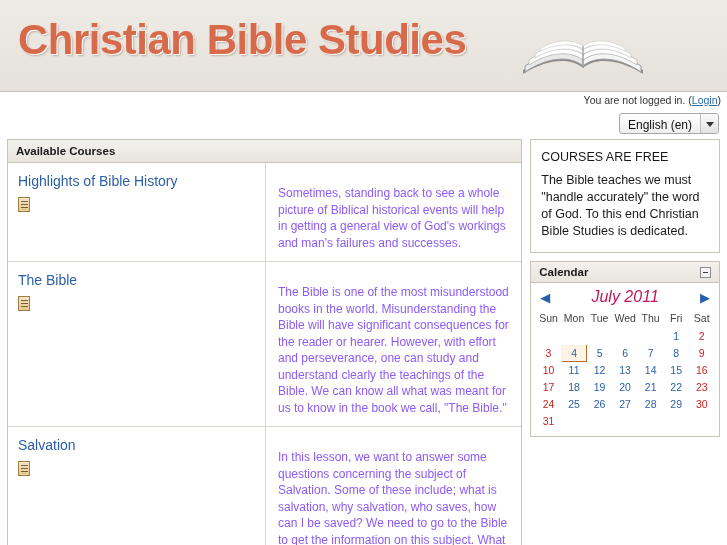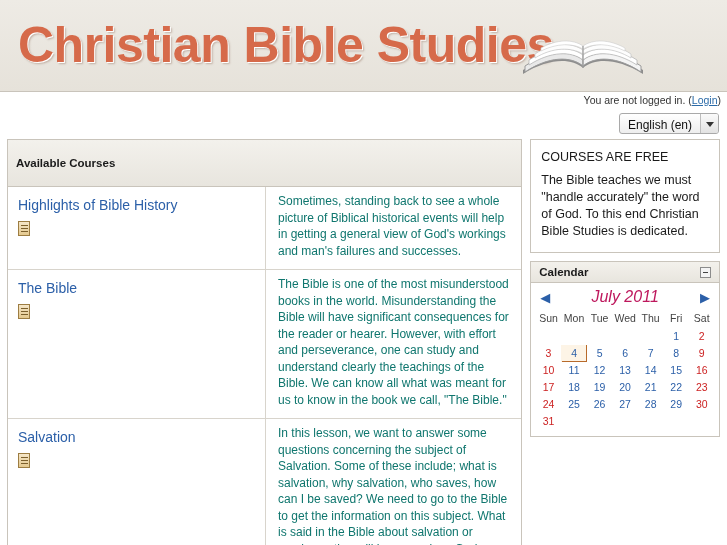--- a/index.html
+++ b/index.html
@@ -24,21 +24,21 @@
     background: #ebe7e0;
     background: linear-gradient(to bottom, #eeebe5 0%, #e6e2da 100%);
     border-bottom: 1px solid #c9c4bb;
     position: relative;
     overflow: hidden;
   }
   .site-title {
     position: absolute;
     left: 18px;
     top: 16px;
-    font-size: 50px;
+    font-size: 42px;
     font-weight: bold;
     color: #d66a4a;
     letter-spacing: -0.5px;
     text-shadow: 1px 1px 0 #ffffff, 2px 2px 2px rgba(120,80,60,0.35);
     white-space: nowrap;
   }
   .book-logo {
     position: absolute;
     right: 78px;
     top: 10px;
@@ -113,21 +113,21 @@
   
   .block {
     border: 1px solid #c9c4bb;
     background: #ffffff;
   }
   .block-head {
     background: linear-gradient(to bottom, #f3f1ec 0%, #e8e5de 100%);
     border-bottom: 1px solid #c9c4bb;
     font-weight: bold;
     font-size: 11.5px;
-    padding: 17px 8px;
+    padding: 5px 8px;
     color: #1b1b1b;
   }
   .course {
     display: flex;
     border-bottom: 1px solid #d8d4cc;
     min-height: 70px;
   }
   .course:last-child { border-bottom: none; }
   .course-left {
     width: 258px;
@@ -152,24 +152,24 @@
   .info-icon::before {
     content: "";
     position: absolute;
     left: 2px; top: 3px;
     width: 7px; height: 1px;
     background: #7b5f2c;
     box-shadow: 0 3px 0 #7b5f2c, 0 6px 0 #7b5f2c;
   }
   .course-desc {
     flex: 1;
-    padding: 6px 10px 10px 12px;
+    padding: 22px 10px 10px 12px;
     font-size: 12px;
     line-height: 16.5px;
-    color: #0f766e;
+    color: #8b5cf6;
   }
 
   
   .side-block {
     border: 1px solid #c9c4bb;
     background: #ffffff;
     margin-bottom: 8px;
   }
   .side-body {
     padding: 9px 10px 12px 10px;

